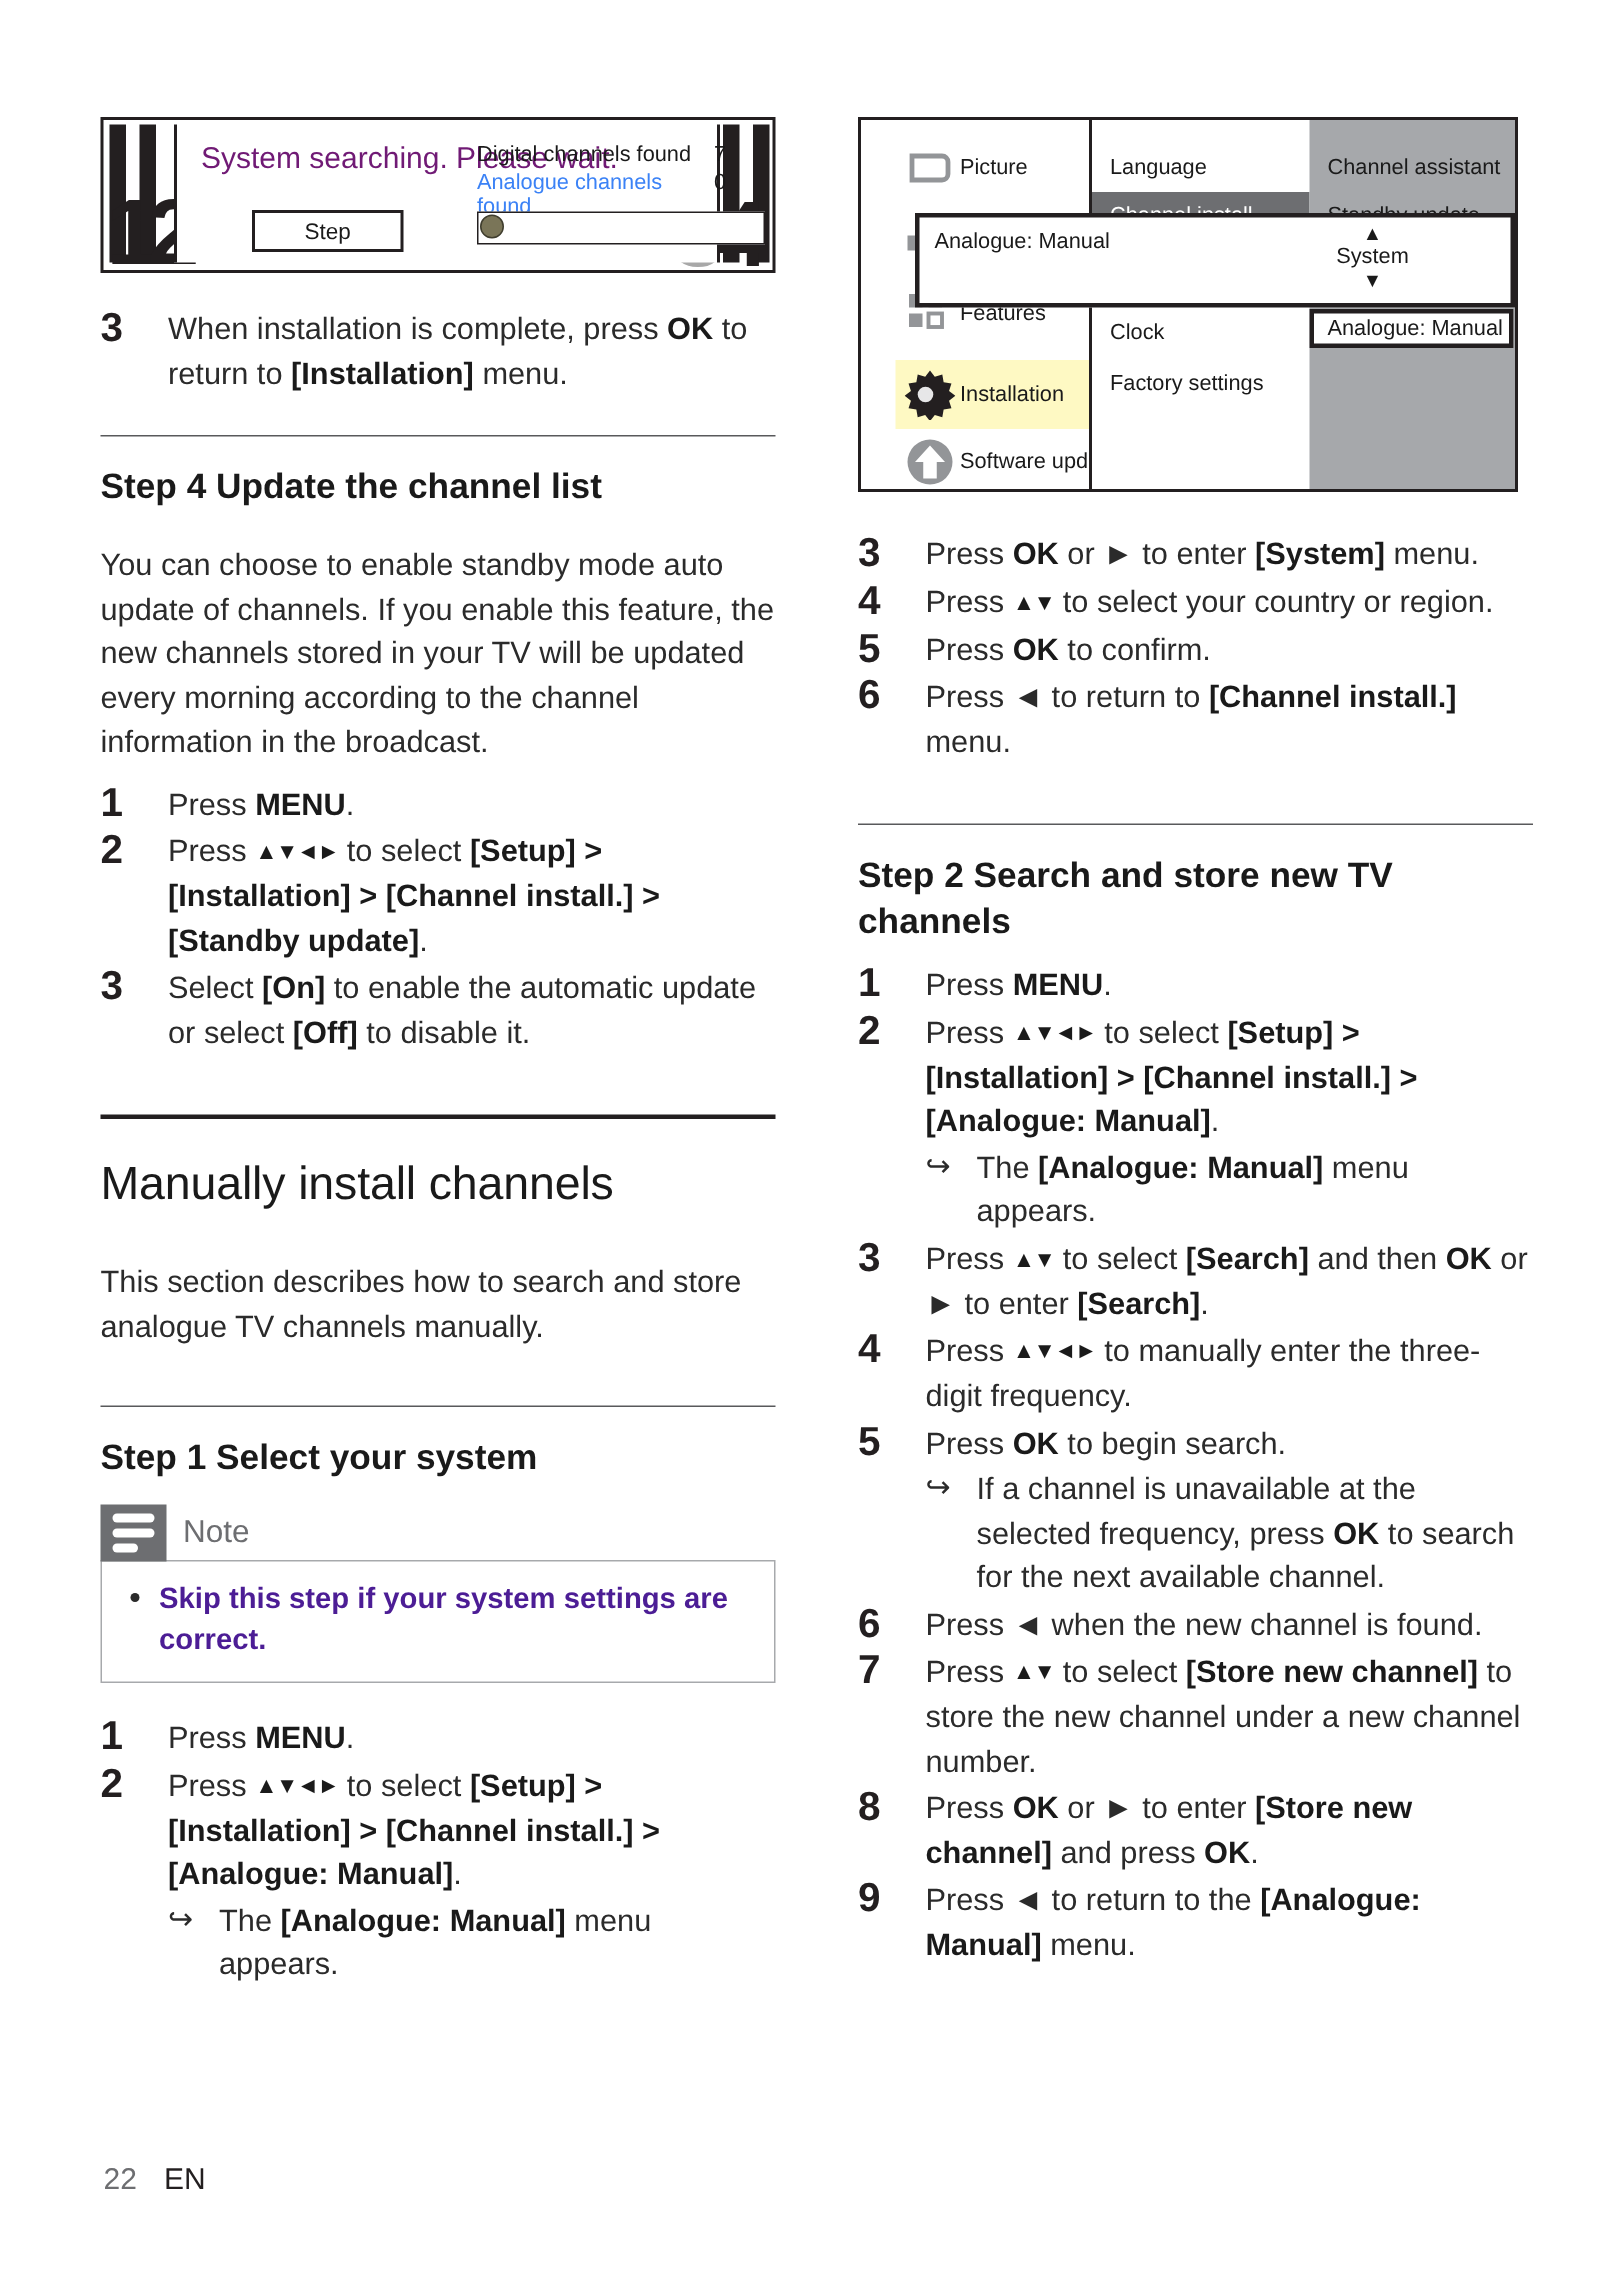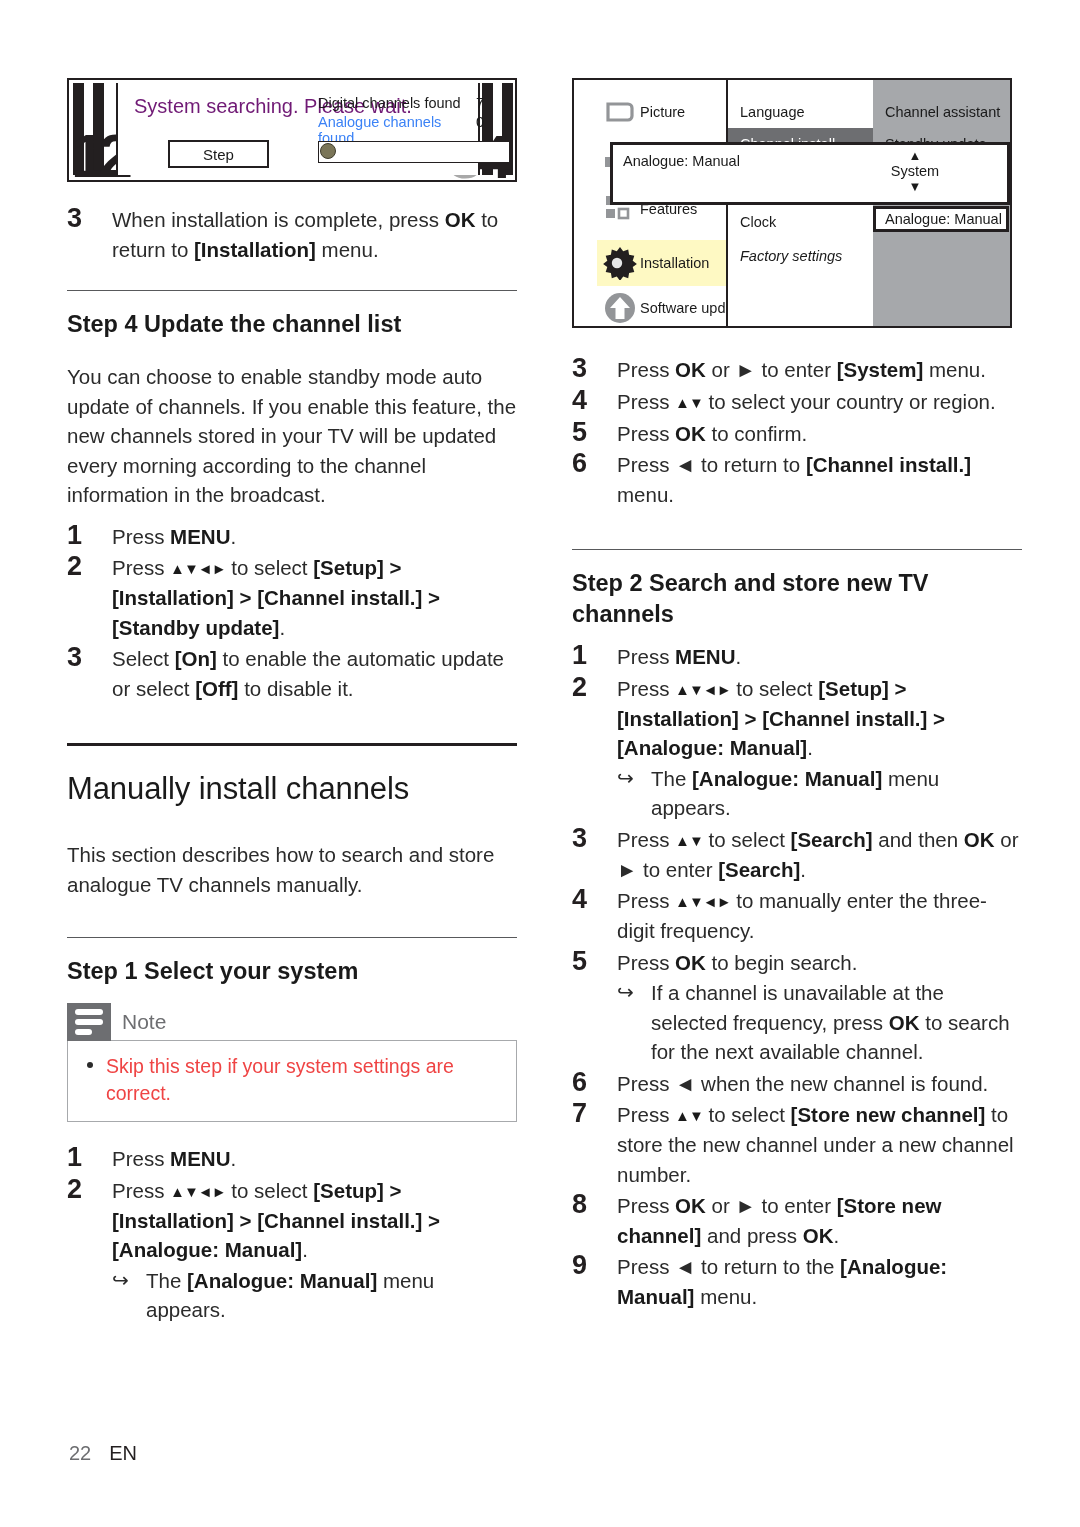--- a/index.html
+++ b/index.html
@@ -65,21 +65,21 @@
   .note-icon i.l3{width:17px;margin-right:11px;}
   .note-label{
     font-size:21px;font-weight:300;color:#6d6e71;margin-left:11px;
   }
   .note-body{
     border:1.2px solid #a7a9ac;border-top:1.2px solid #a7a9ac;
     padding:12px 14px 14px 14px;margin-top:-1px;
   }
   .note-item{
     position:relative;padding-left:24px;
-    font-size:19.5px;line-height:27px;font-weight:400;color:#ef4444;
+    font-size:19.5px;line-height:27px;font-weight:700;color:#4c1d95;
   }
   .note-item .dot{
     position:absolute;left:5px;top:9px;width:6px;height:6px;border-radius:50%;
     background:#2b2b2b;
   }
 
   
   .fig1{
     position:absolute;left:67px;top:78px;width:450px;height:104px;
     border:2.5px solid #231f20;box-sizing:border-box;background:#fff;
@@ -256,21 +256,21 @@
     <div class="colB">
       <div class="mi" style="top:16px;">
         <span class="lbl">Language</span>
       </div>
       <div class="mi hl-dark" style="top:48px;">
         <span class="lbl">Channel install.</span>
       </div>
       <div class="mi" style="top:126px;">
         <span class="lbl">Clock</span>
       </div>
-      <div class="mi" style="top:160px;font-style:italic;">
+      <div class="mi" style="top:160px;">
         <span class="lbl">Factory settings</span>
       </div>
     </div>
 
     <div class="colC">
       <div class="mi" style="top:16px;">
         <span class="lbl">Channel assistant</span>
       </div>
       <div class="mi" style="top:48px;">
         <span class="lbl">Standby update</span>

